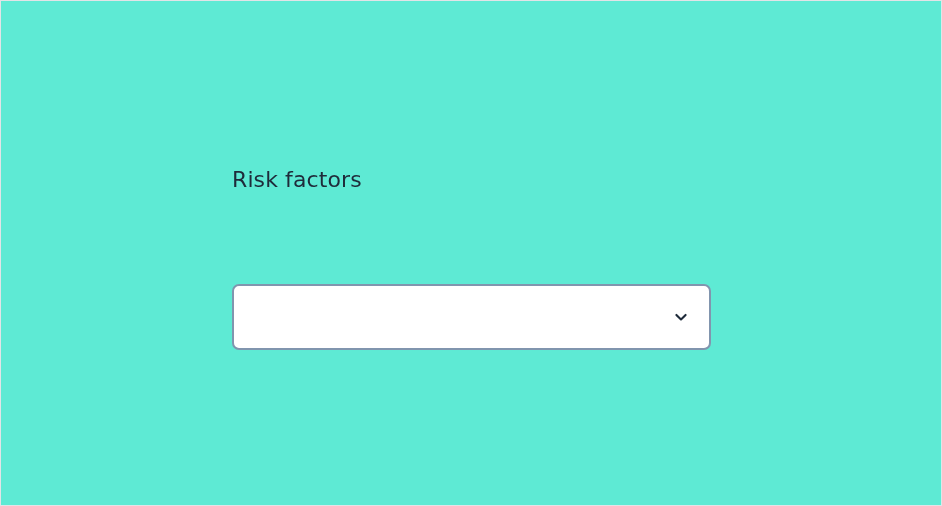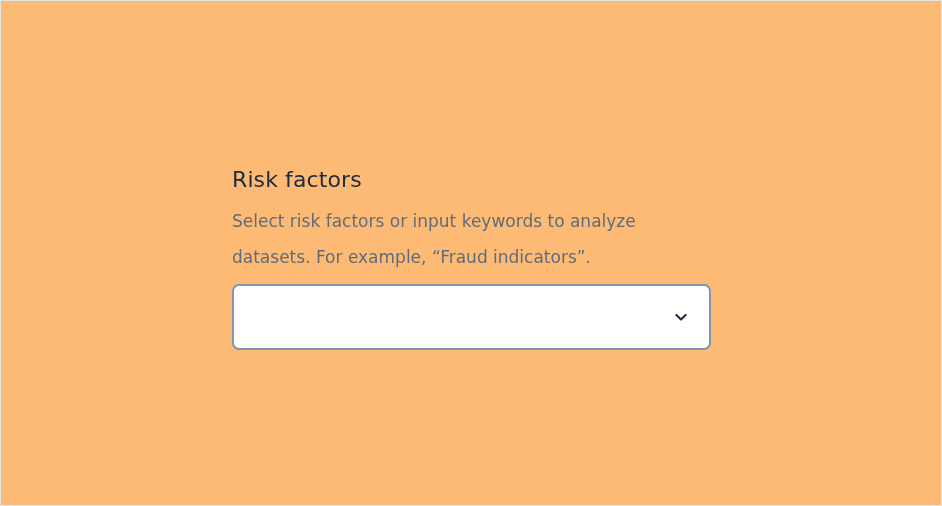--- a/index.html
+++ b/index.html
@@ -13,21 +13,21 @@
     overflow: hidden;
     font-family: "DejaVu Sans", "Liberation Sans", sans-serif;
     background: #ffffff;
   }
 
   #app-root {
     position: relative;
     box-sizing: border-box;
     width: 942px;
     height: 506px;
-    background: #fdba74;
+    background: #5eead4;
     border: 1px solid #e2e4e7;
   }
 
   #panel {
     position: absolute;
     left: 231px;
     top: 164px;
     width: 480px;
   }
 
@@ -95,21 +95,20 @@
 </style>
 </head>
 <body>
 
 <div id="app-root">
 
   <div id="panel">
 
     <h1 id="section-title">Risk factors</h1>
 
-    <p id="section-description">Select risk factors or input keywords to analyze datasets. For example, “Fraud indicators”.</p>
 
     <div id="risk-factors-select">
 
       <span id="risk-factors-value" data-placeholder=""></span>
 
       <span id="chevron-down-icon">
         <svg width="16" height="16" viewBox="0 0 16 16" fill="none" xmlns="http://www.w3.org/2000/svg" aria-hidden="true">
           <path d="M3.4 5.9 L8 10.5 L12.6 5.9" stroke="#1f2b3a" stroke-width="2.1" stroke-linecap="round" stroke-linejoin="round"></path>
         </svg>
       </span>

